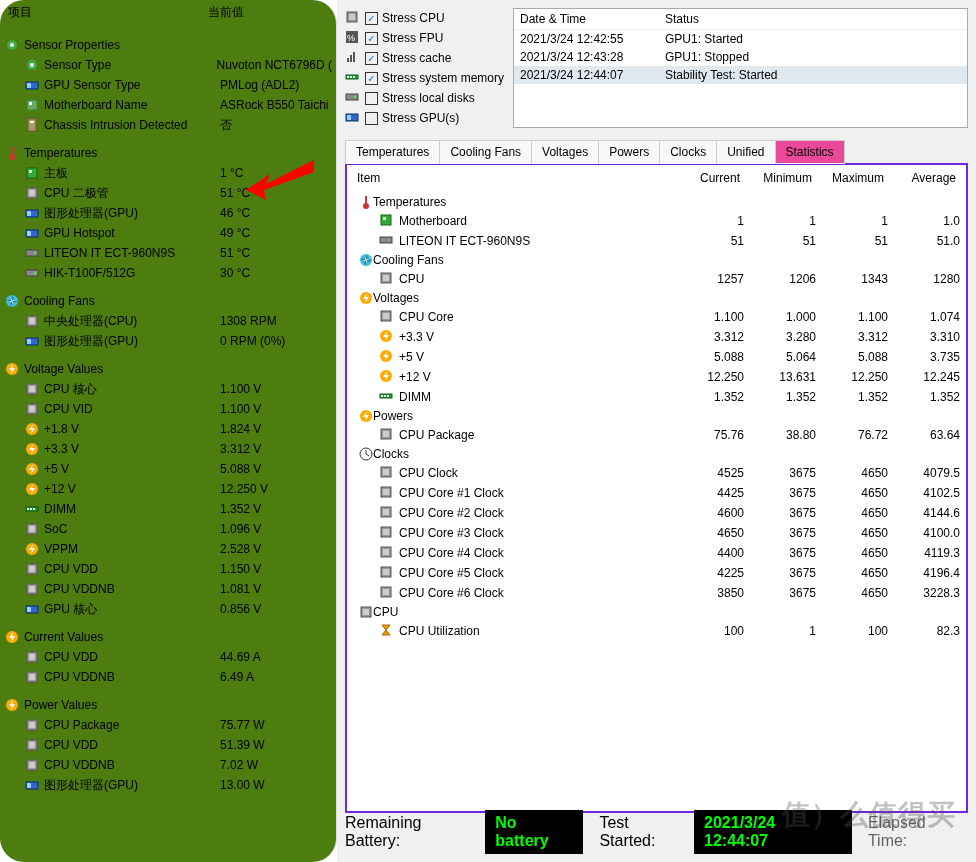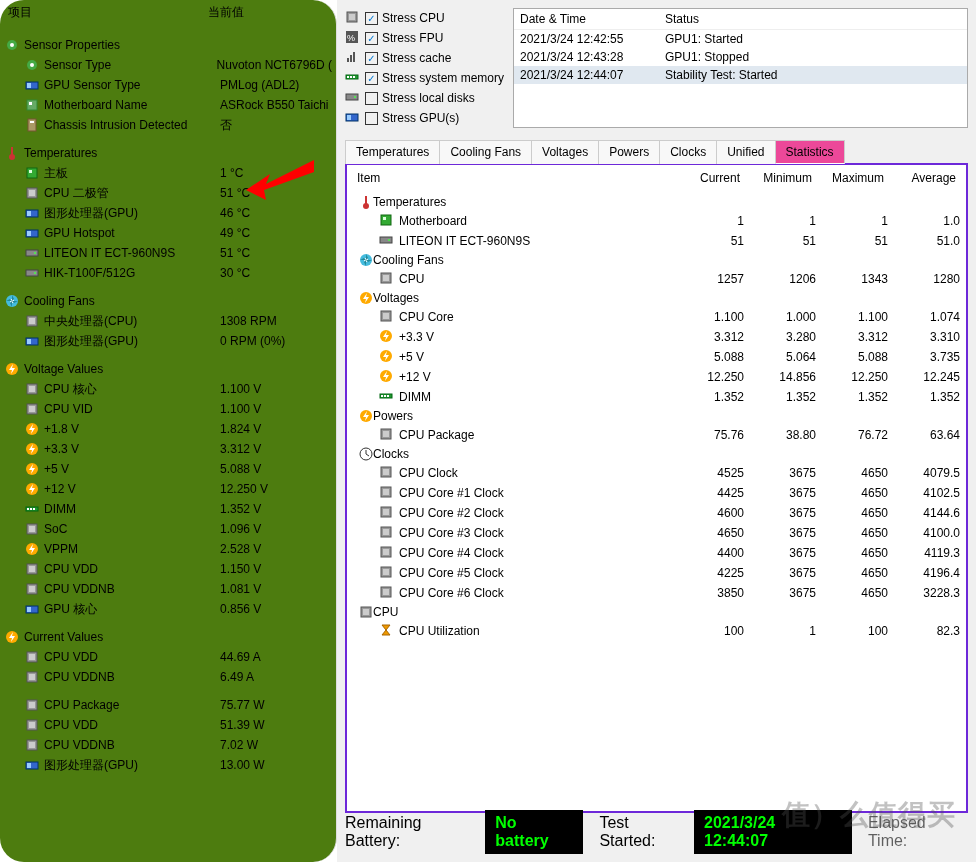--- a/index.html
+++ b/index.html
@@ -373,20 +373,29 @@
               <svg width="14" height="14" viewBox="0 0 14 14">
                 <rect x="2" y="2" width="10" height="10" fill="#999" stroke="#555"></rect>
                 <rect x="4" y="4" width="6" height="6" fill="#ccc"></rect>
               </svg>
             </span>
             <span class="label">CPU VDDNB</span>
             <span class="value">6.49 A</span>
           </div>
         </div>
         <div class="tree-section">
+          <div class="tree-section-header">
+            <span class="ico">
+              <svg width="14" height="14" viewBox="0 0 14 14">
+                <circle cx="7" cy="7" r="6" fill="#fa0"></circle>
+                <path d="M8 2 L4 8 L7 8 L6 12 L10 6 L7 6 Z" fill="#fff"></path>
+              </svg>
+            </span>
+            <span>Power Values</span>
+          </div>
           <div class="tree-row">
             <span class="ico">
               <svg width="14" height="14" viewBox="0 0 14 14">
                 <rect x="2" y="2" width="10" height="10" fill="#999" stroke="#555"></rect>
                 <rect x="4" y="4" width="6" height="6" fill="#ccc"></rect>
               </svg>
             </span>
             <span class="label">CPU Package</span>
             <span class="value">75.77 W</span>
           </div>
@@ -640,21 +649,21 @@
             </div>
             <div class="stats-row">
               <span class="sico">
                 <svg width="14" height="14" viewBox="0 0 14 14">
                   <circle cx="7" cy="7" r="6" fill="#fa0"></circle>
                   <path d="M8 2 L4 8 L7 8 L6 12 L10 6 L7 6 Z" fill="#fff"></path>
                 </svg>
               </span>
               <span class="sr-label">+12 V</span>
               <span class="sr-col">12.250</span>
-              <span class="sr-col">14.856</span>
+              <span class="sr-col">13.631</span>
               <span class="sr-col">12.250</span>
               <span class="sr-col">12.245</span>
             </div>
             <div class="stats-row">
               <span class="sico">
                 <svg width="14" height="14" viewBox="0 0 14 14">
                   <rect x="1" y="5" width="12" height="4" fill="#293" stroke="#061"></rect>
                   <rect x="2" y="6" width="2" height="2" fill="#fff"></rect>
                   <rect x="5" y="6" width="2" height="2" fill="#fff"></rect>
                   <rect x="8" y="6" width="2" height="2" fill="#fff"></rect>

